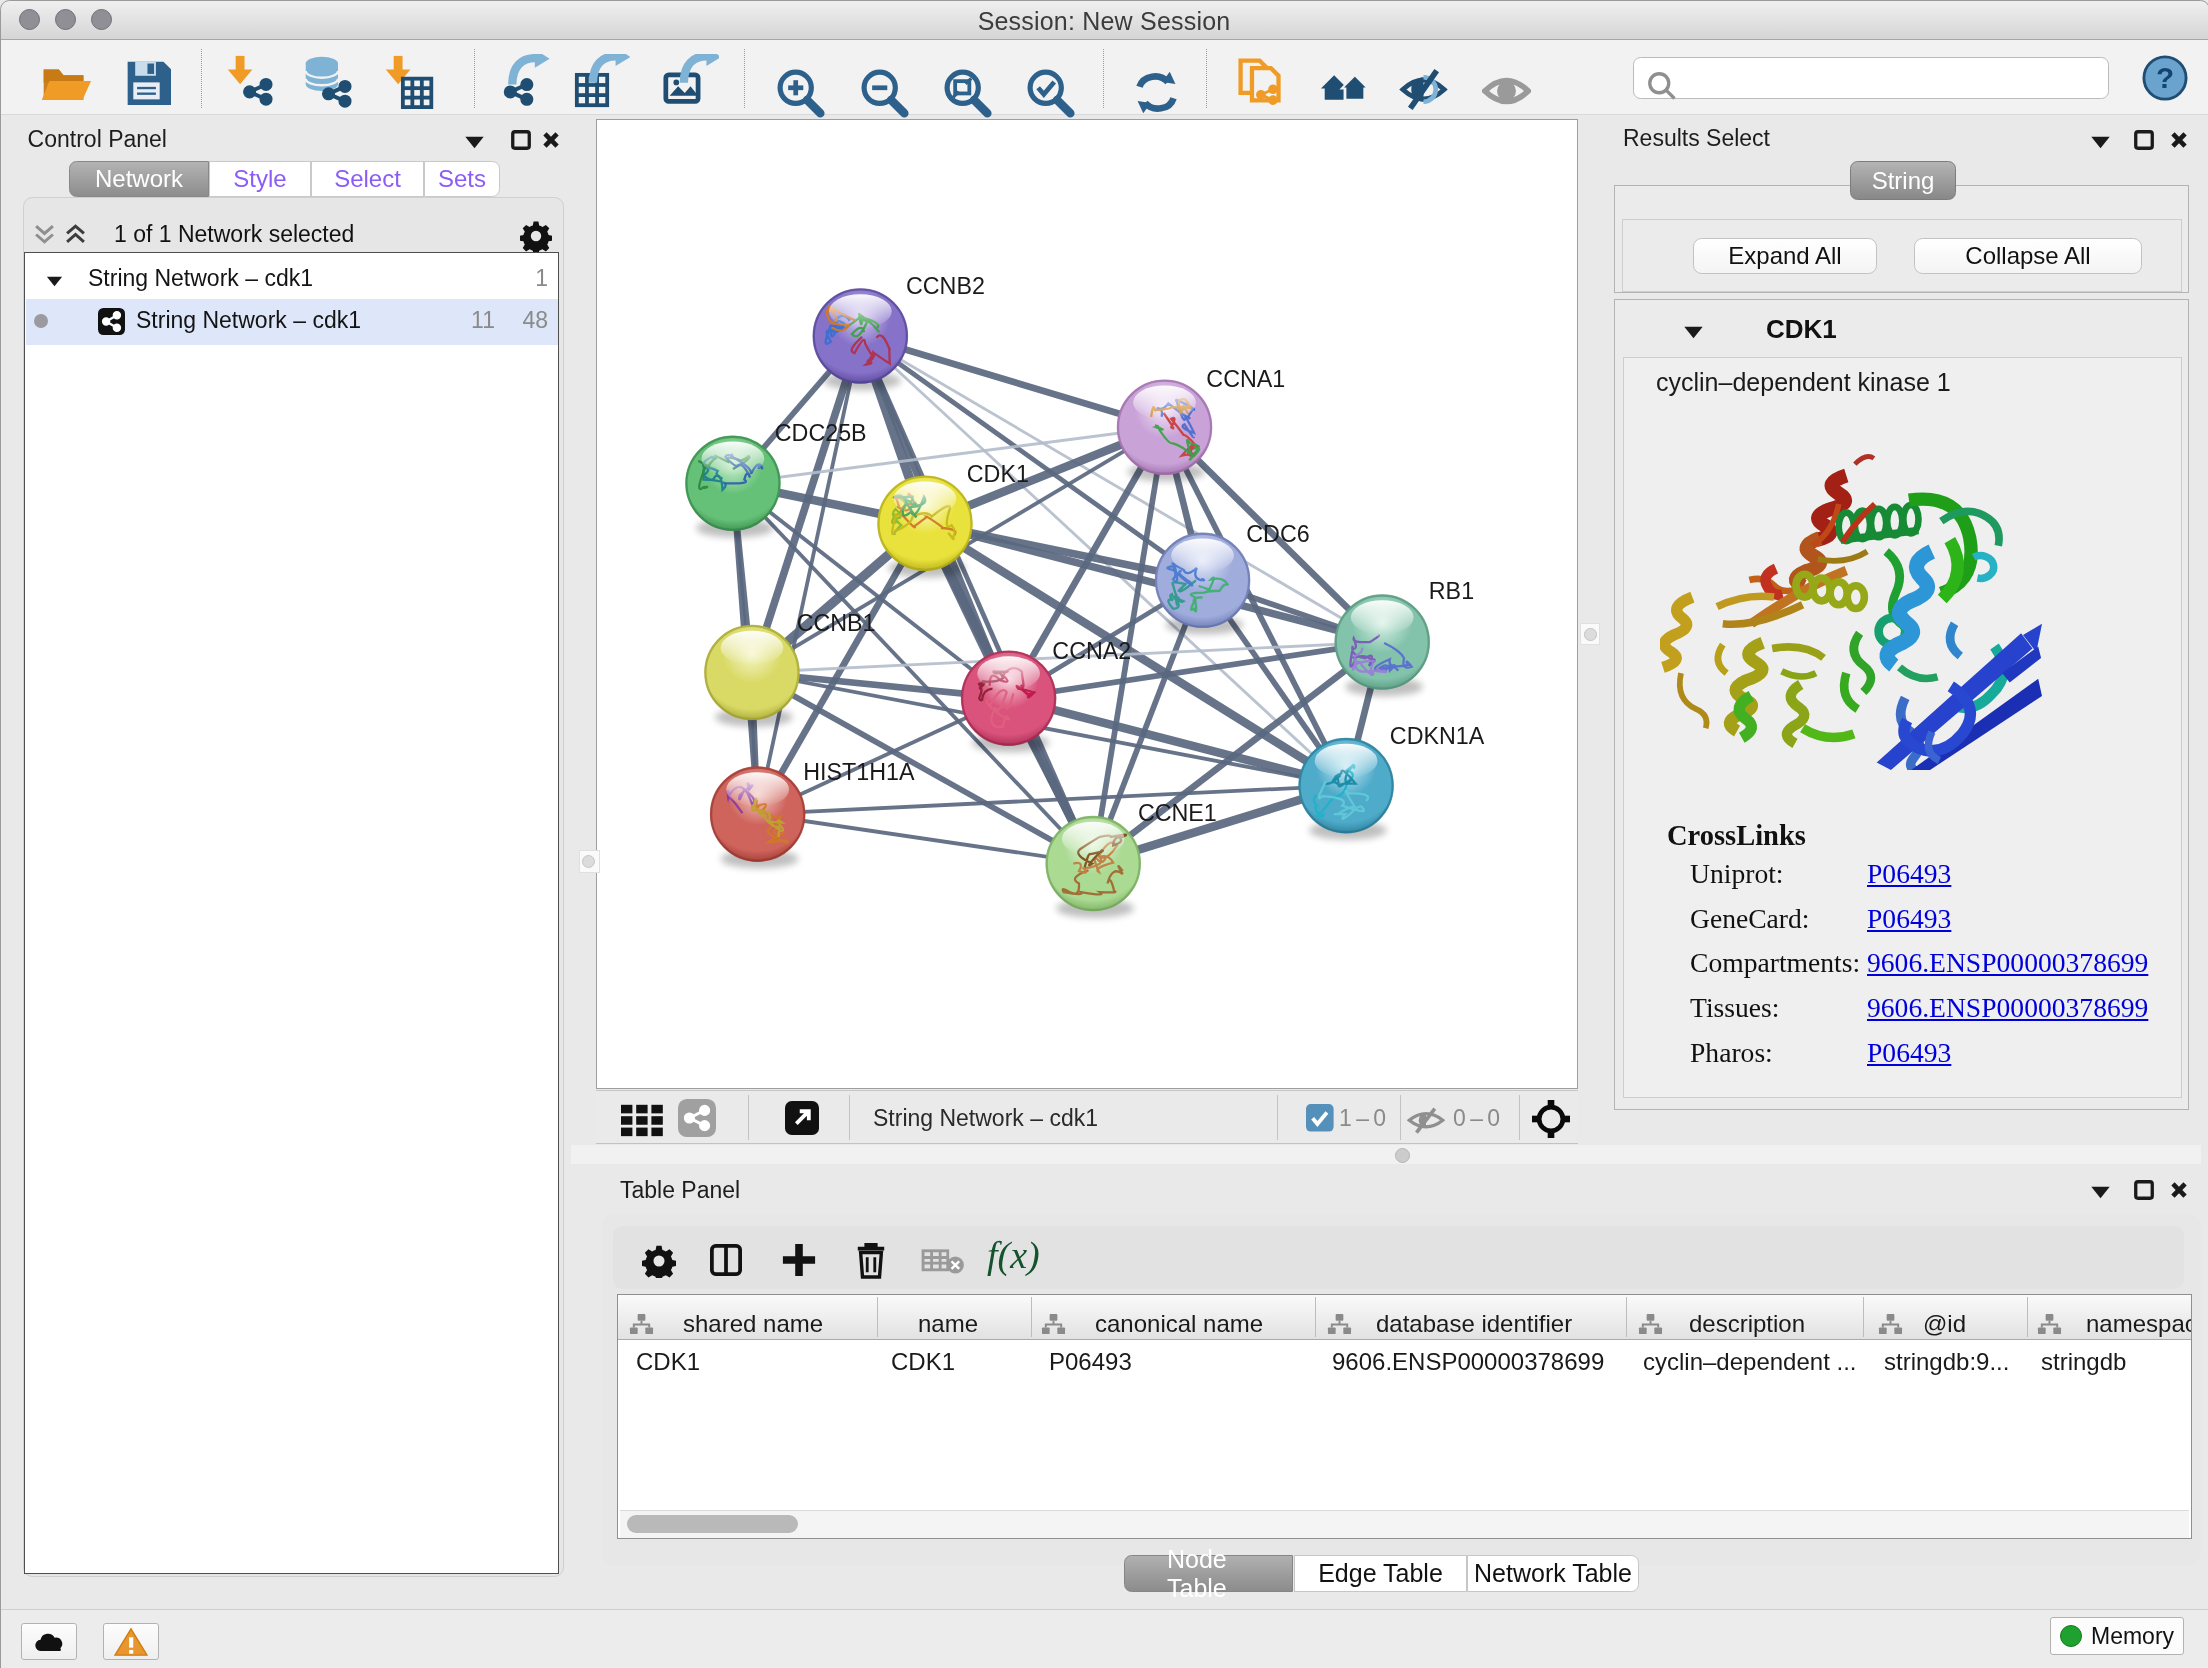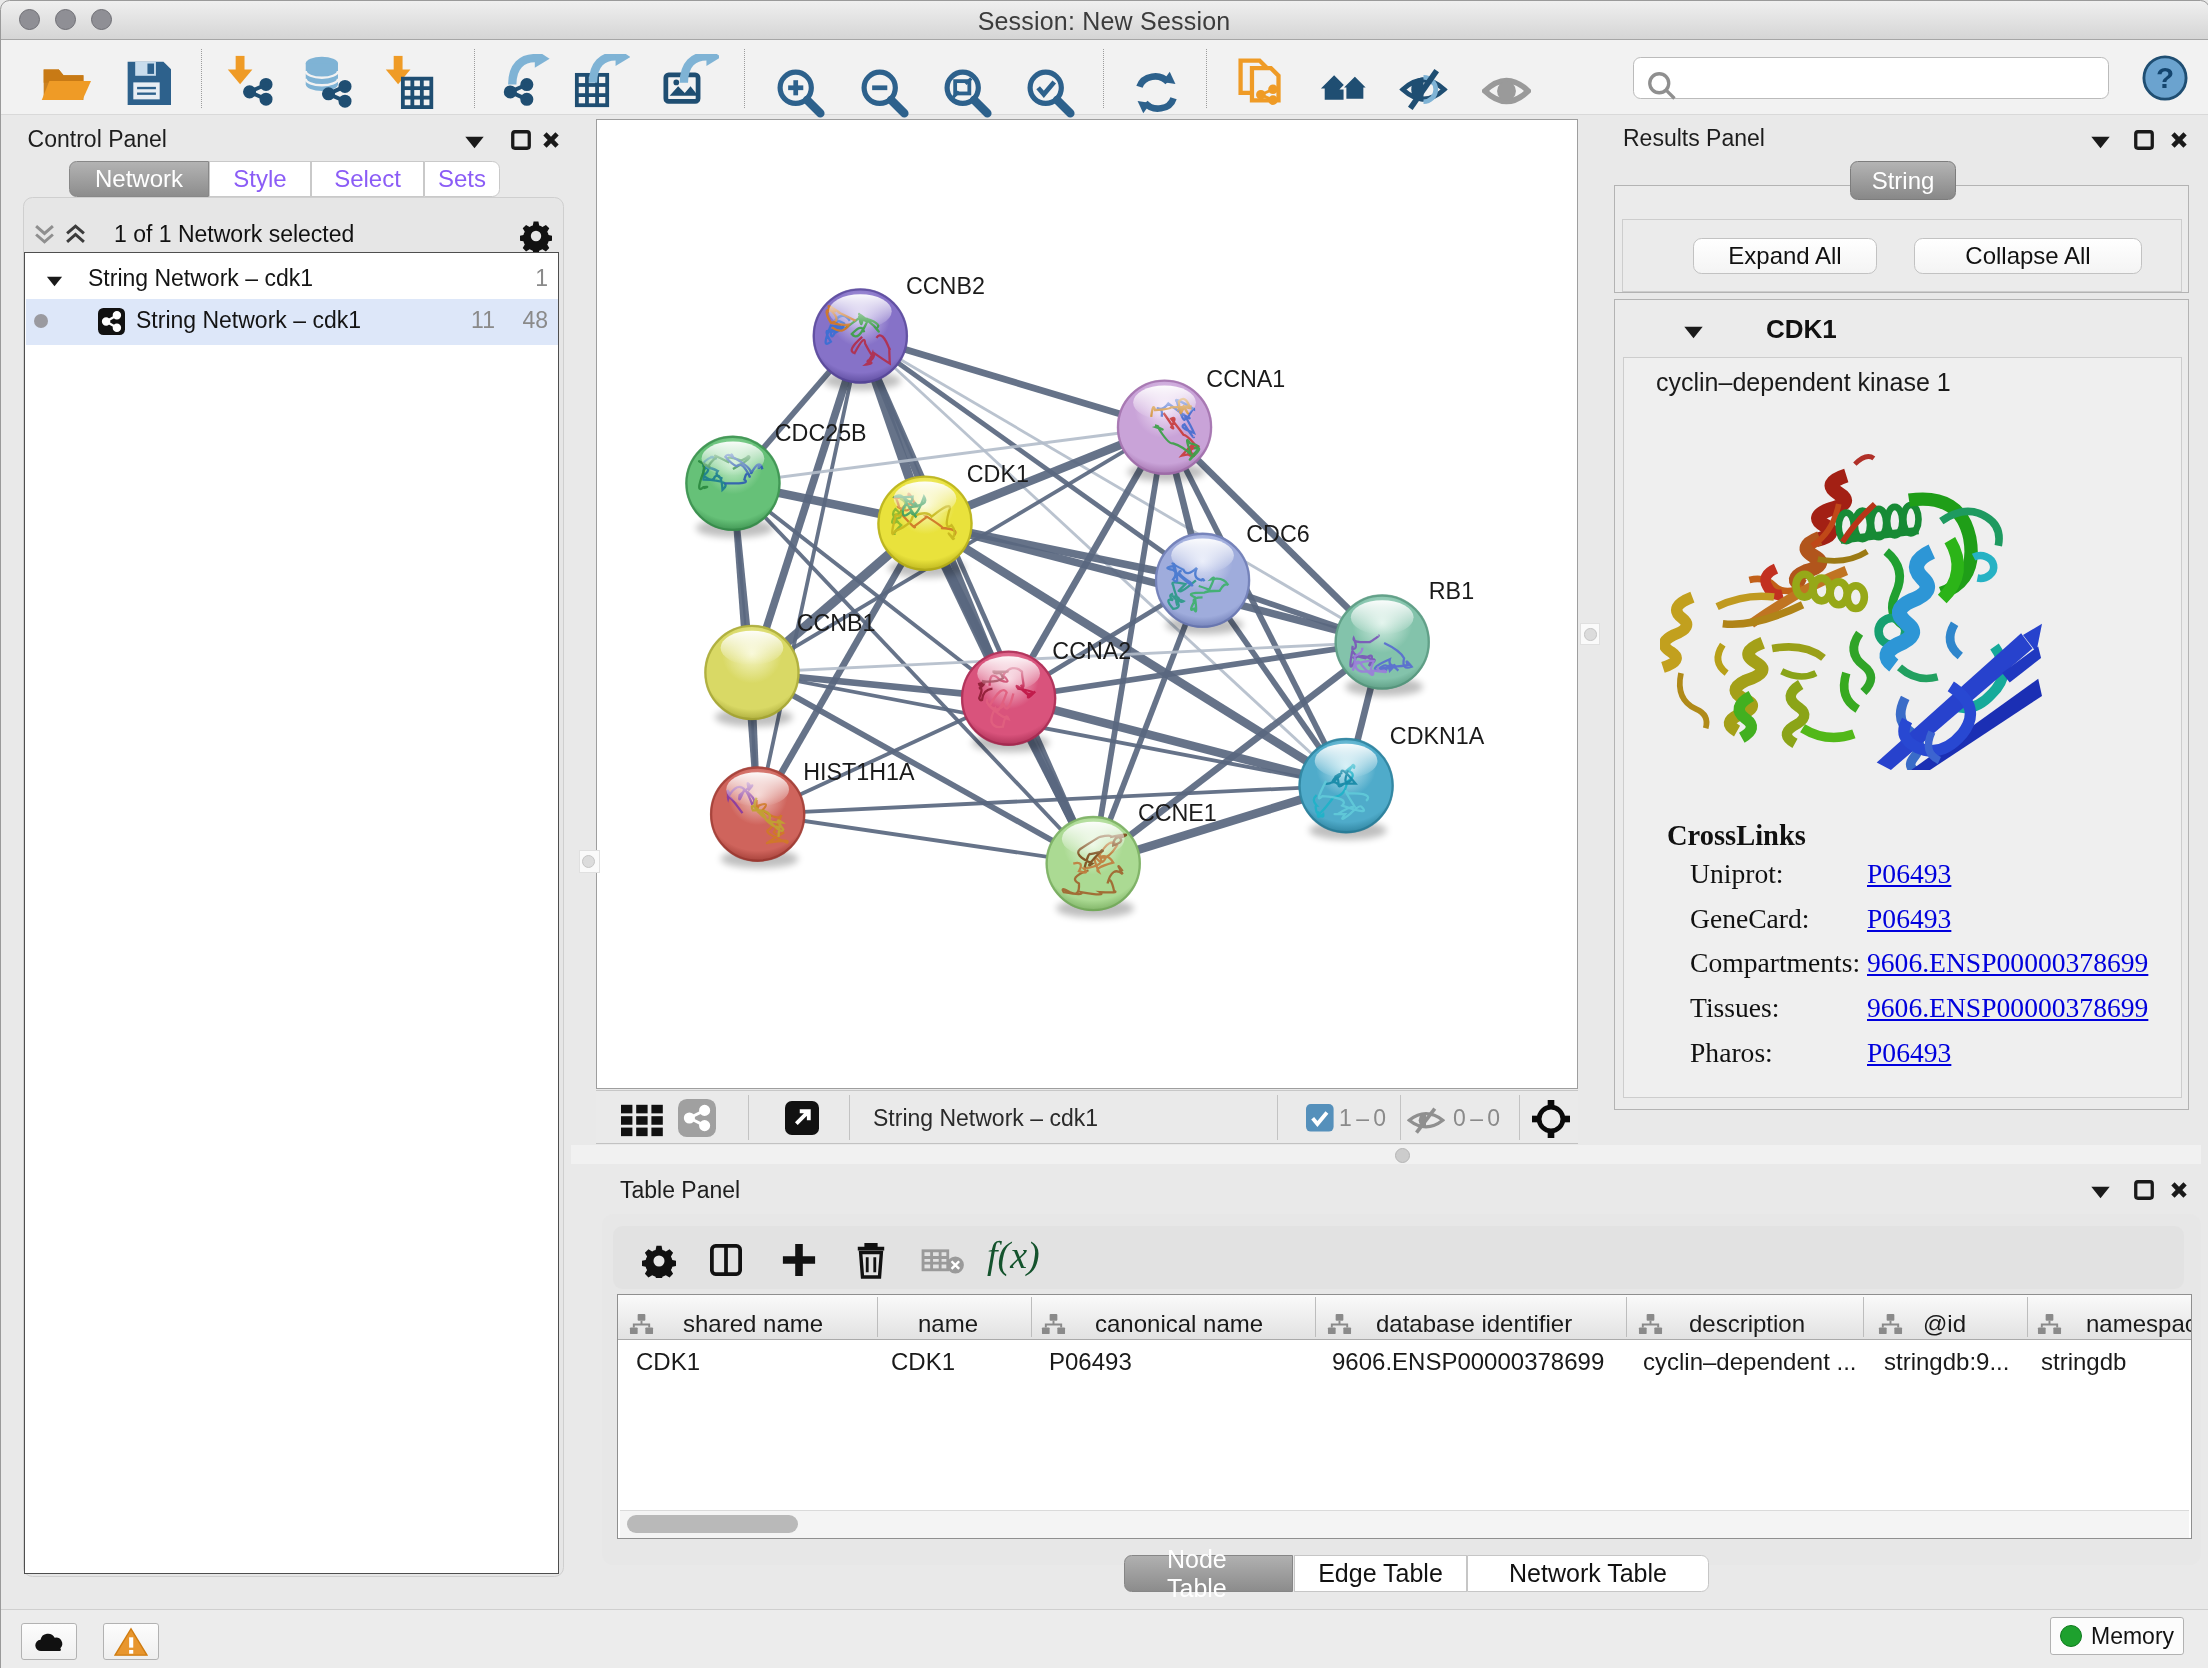--- a/index.html
+++ b/index.html
@@ -532,21 +532,21 @@
     <svg class="abs" style="left:936px;top:6.7px" width="38" height="42" viewBox="0 0 40 44">
       <circle cx="20" cy="22" r="12.5" fill="none" stroke="#0a0a0a" stroke-width="5"></circle>
       <g stroke="#0a0a0a" stroke-width="7">
         <line x1="20" y1="2" x2="20" y2="10"></line>
         <line x1="20" y1="34" x2="20" y2="42"></line>
         <line x1="0" y1="22" x2="8" y2="22"></line>
         <line x1="32" y1="22" x2="40" y2="22"></line>
       </g>
     </svg>
   </div>
-<div class="abs panelhead" style="left:1623px;top:125px;">Results Panel</div>
+<div class="abs panelhead" style="left:1623px;top:125px;">Results Select</div>
 <svg class="abs" style="left:2089px;top:131px" width="23" height="23" viewBox="0 0 20 20">
     <path d="M2,5 h16 l-8,10 z" fill="#1a1a1a"></path>
   </svg>
 <svg class="abs" style="left:2133px;top:129px" width="22" height="22" viewBox="0 0 20 20">
     <rect x="2.5" y="2.5" width="15" height="15" rx="2" fill="none" stroke="#1a1a1a" stroke-width="3"></rect>
   </svg>
 <svg class="abs" style="left:2168px;top:129px" width="22" height="22" viewBox="0 0 20 20">
     <path d="M3,6 L6,3 L10,7 L14,3 L17,6 L13,10 L17,14 L14,17 L10,13 L6,17 L3,14 L7,10 z" fill="#1a1a1a"></path>
   </svg>
 <div class="abs rp-box" style="left:1614px;top:185px;width:575px;height:108px;"></div>
@@ -741,21 +741,21 @@
       <div class="abs td" style="left:1025px;">cyclin–dependent ...</div>
       <div class="abs td" style="left:1266px;">stringdb:9...</div>
       <div class="abs td" style="left:1423px;">stringdb</div>
     </div>
     <div class="abs hscroll">
       <div class="abs thumb"></div>
     </div>
   </div>
 <div class="abs btab sel" style="left:1124px;top:1555px;width:169px;border-radius:7.6px 0 0 7.6px;padding-left:42px;">Node Table</div>
 <div class="abs btab" style="left:1294px;top:1555px;width:173px;">Edge Table</div>
-<div class="abs btab" style="left:1467px;top:1555px;width:242px;border-radius:0 7.6px 7.6px 0;">Network Table</div>
+<div class="abs btab" style="left:1467px;top:1555px;width:172px;border-radius:0 7.6px 7.6px 0;">Network Table</div>
 <div class="abs statusbar">
     <div class="abs sbtn" style="left:21px;top:13.3px;width:56px;height:37px;"></div>
     <svg class="abs" style="left:32px;top:22px" width="34" height="23" viewBox="0 0 36 24">
       <path d="M10,20 a6,6 0 0 1 -1,-12 a8,8 0 0 1 15,-2 a6.5,6.5 0 0 1 6,11 q2,3 -2,3 z" fill="#111"></path>
     </svg>
     <div class="abs sbtn" style="left:103px;top:13.3px;width:56px;height:37px;"></div>
     <svg class="abs" style="left:113px;top:17px" width="36" height="30" viewBox="0 0 38 32">
       <path d="M19,2 L36,30 H2 z" fill="#e8962e" stroke="#d07c10" stroke-width="1.5" rx="3"></path>
       <rect x="17" y="11" width="4.4" height="11" fill="#fff"></rect>
       <rect x="17" y="24.5" width="4.4" height="4" fill="#fff"></rect>

